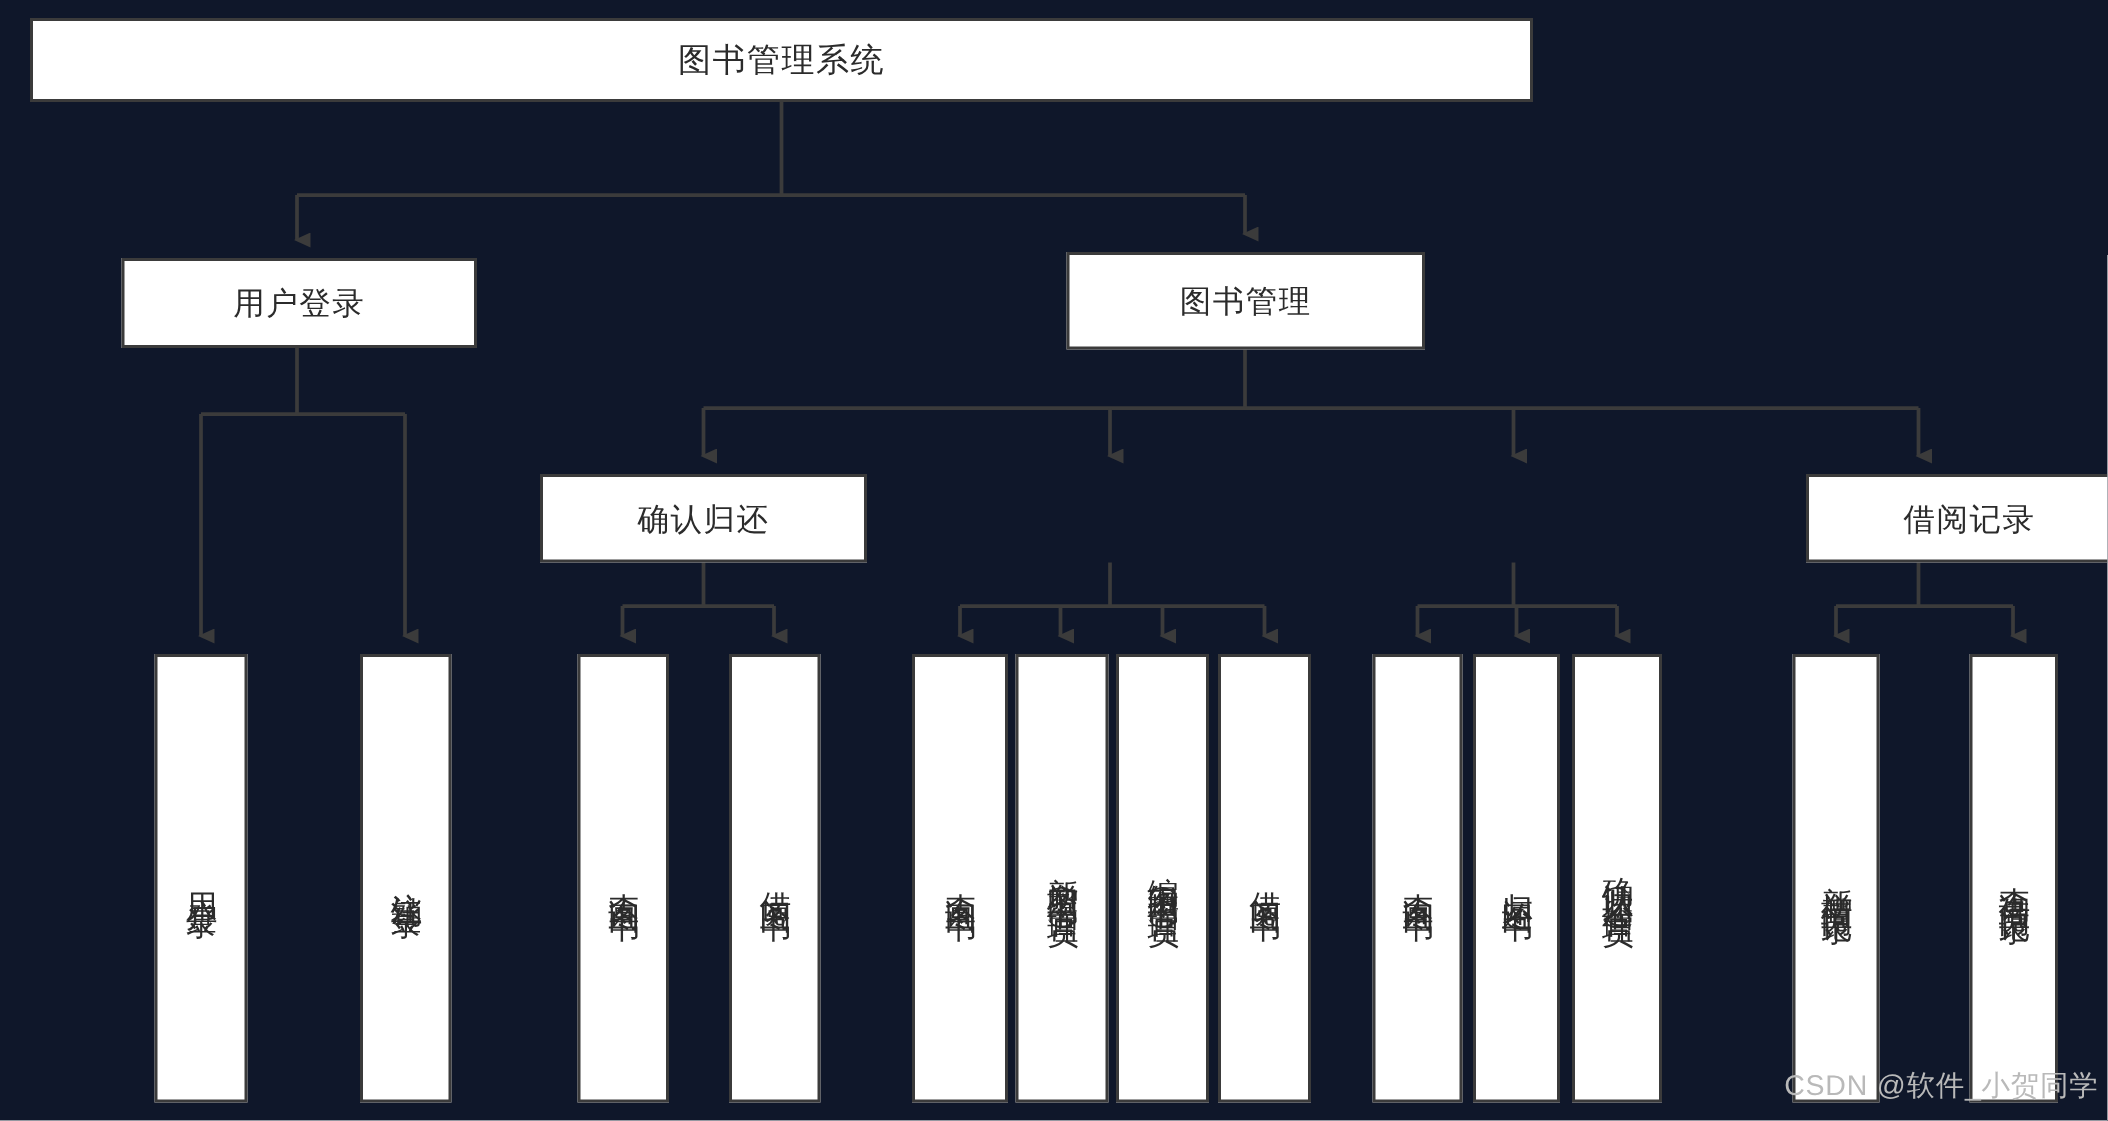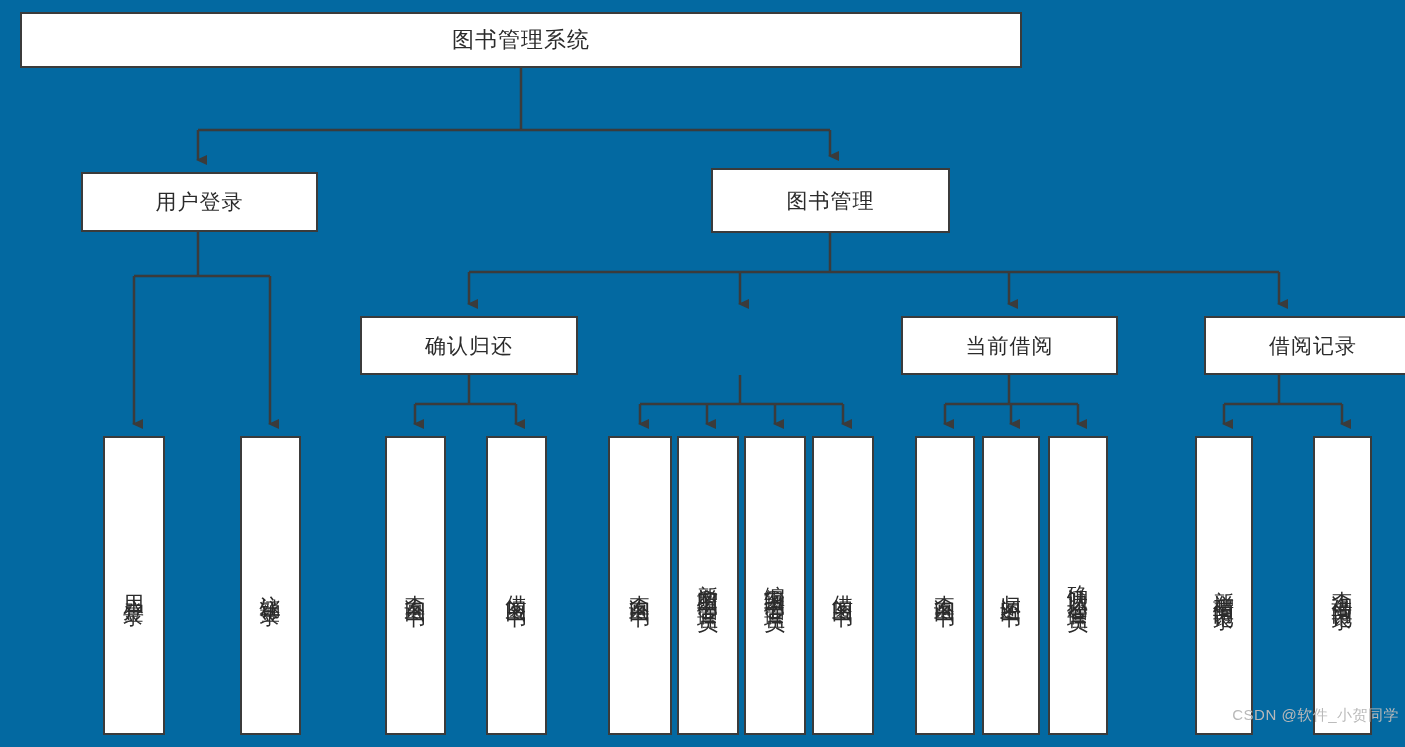--- a/index.html
+++ b/index.html
@@ -7,21 +7,21 @@
     padding: 0;
     background: #ffffff;
   }
   body {
     font-family: "Liberation Sans", "DejaVu Sans", sans-serif;
   }
   #canvas {
     position: relative;
     width: 1405px;
     height: 747px;
-    background: #0369a1;
+    background: #0f172a;
     overflow: hidden;
   }
   svg#edges {
     position: absolute;
     left: 0;
     top: 0;
     width: 1405px;
     height: 747px;
     pointer-events: none;
   }
@@ -50,22 +50,22 @@
     white-space: nowrap;
     display: block;
     text-align: center;
   }
   .node.root {
     font-size: 22px;
   }
   .watermark {
     position: absolute;
     right: 6px;
-    bottom: 22px;
-    font-size: 15px;
+    bottom: 10px;
+    font-size: 19px;
     color: #b9b9b9;
     letter-spacing: 0.5px;
     white-space: nowrap;
     margin-top: 16px;
   }
 </style>
 </head>
 <body>
 
 <div id="canvas">
@@ -130,23 +130,20 @@
 
   <div class="node horizontal" style="left:711px; top:168px; width:239px; height:65px;">
     <span>图书管理</span>
   </div>
 
   <div class="node horizontal" style="left:360px; top:316px; width:218px; height:59px;">
     <span>确认归还</span>
   </div>
 
 
-  <div class="node horizontal" style="left:901px; top:316px; width:217px; height:59px;">
-    <span>当前借阅</span>
-  </div>
 
   <div class="node horizontal" style="left:1170px; top:316px; width:218px; height:59px;margin-left:34px;">
     <span>借阅记录</span>
   </div>
 
   <div class="node vertical" style="left:103px; top:436px; width:62px; height:299px;">
     <span class="vtext">用户登录</span>
   </div>
   <div class="node vertical" style="left:240px; top:436px; width:61px; height:299px;">
     <span class="vtext">注销登录</span>

